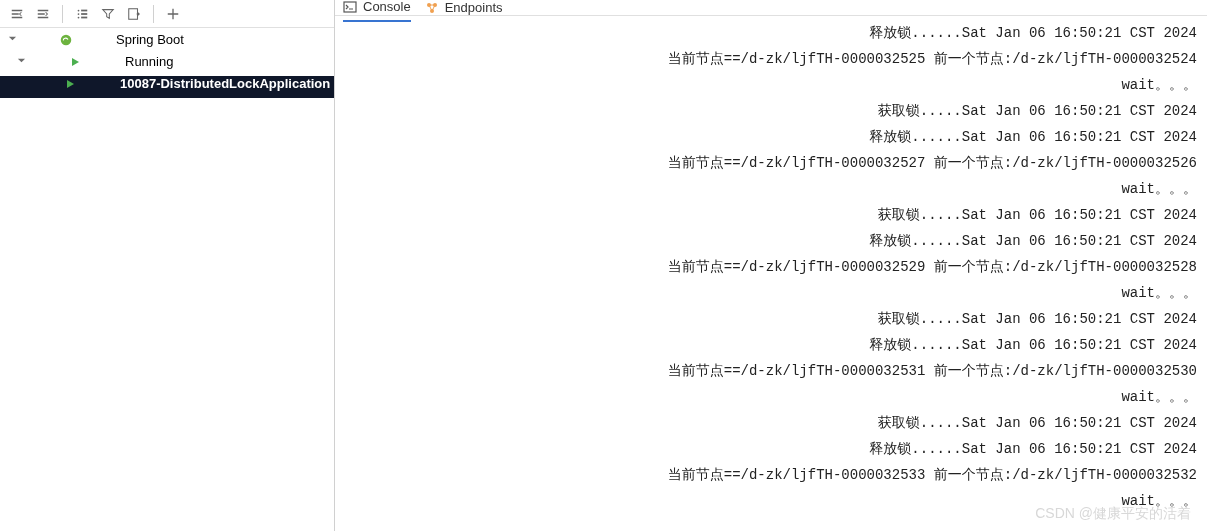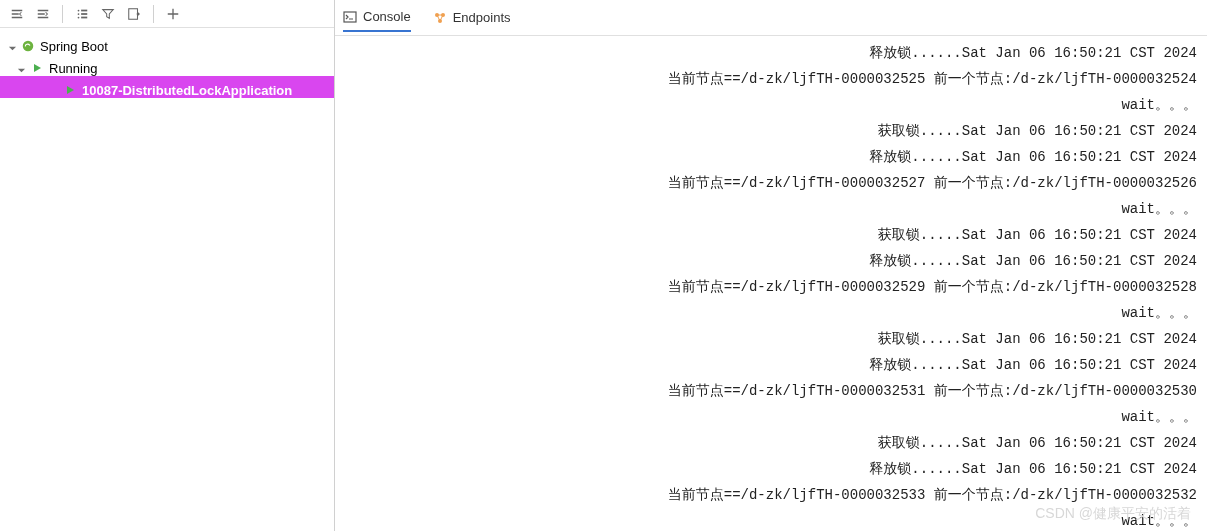--- a/index.html
+++ b/index.html
@@ -47,31 +47,32 @@
       background: #d0d0d0;
       margin: 0 4px;
     }
     .tree {
       flex: 1;
       padding-top: 4px;
       overflow: hidden;
     }
     .tree-row {
       display: flex;
-      align-items: flex-end;
+      align-items: flex-start;
       height: 22px;
       padding-left: 6px;
       white-space: nowrap;
       cursor: pointer;
+      gap: 38px;
     }
     .tree-row.lvl1 { padding-left: 6px; }
     .tree-row.lvl2 { padding-left: 15px; }
     .tree-row.lvl3 { padding-left: 62px; }
     .tree-row.selected {
-      background: #d946ef;
+      background: #0f172a;
       color: #fff;
     }
     .tree-row.selected .tree-label { font-weight: 600; }
     .tree-arrow {
       width: 12px;
       height: 12px;
       margin-right: 2px;
       display: flex;
       align-items: center;
       justify-content: center;
@@ -89,25 +90,25 @@
       font-size: 13px;
       color: #000;
     }
     .tree-row.selected .tree-label { color: #fff; }
     .right-panel {
       flex: 1;
       display: flex;
       flex-direction: column;
     }
     .top-tabs {
-      height: 36px;
+      height: 16px;
       display: flex;
       align-items: center;
       border-bottom: 1px solid #e0e0e0;
-      gap: 22px;
+      gap: 14px;
       padding-left: 8px;
     }
     .tab-item {
       display: flex;
       align-items: center;
       height: 28px;
       gap: 6px;
       cursor: pointer;
       font-size: 13px;
       color: #333;

